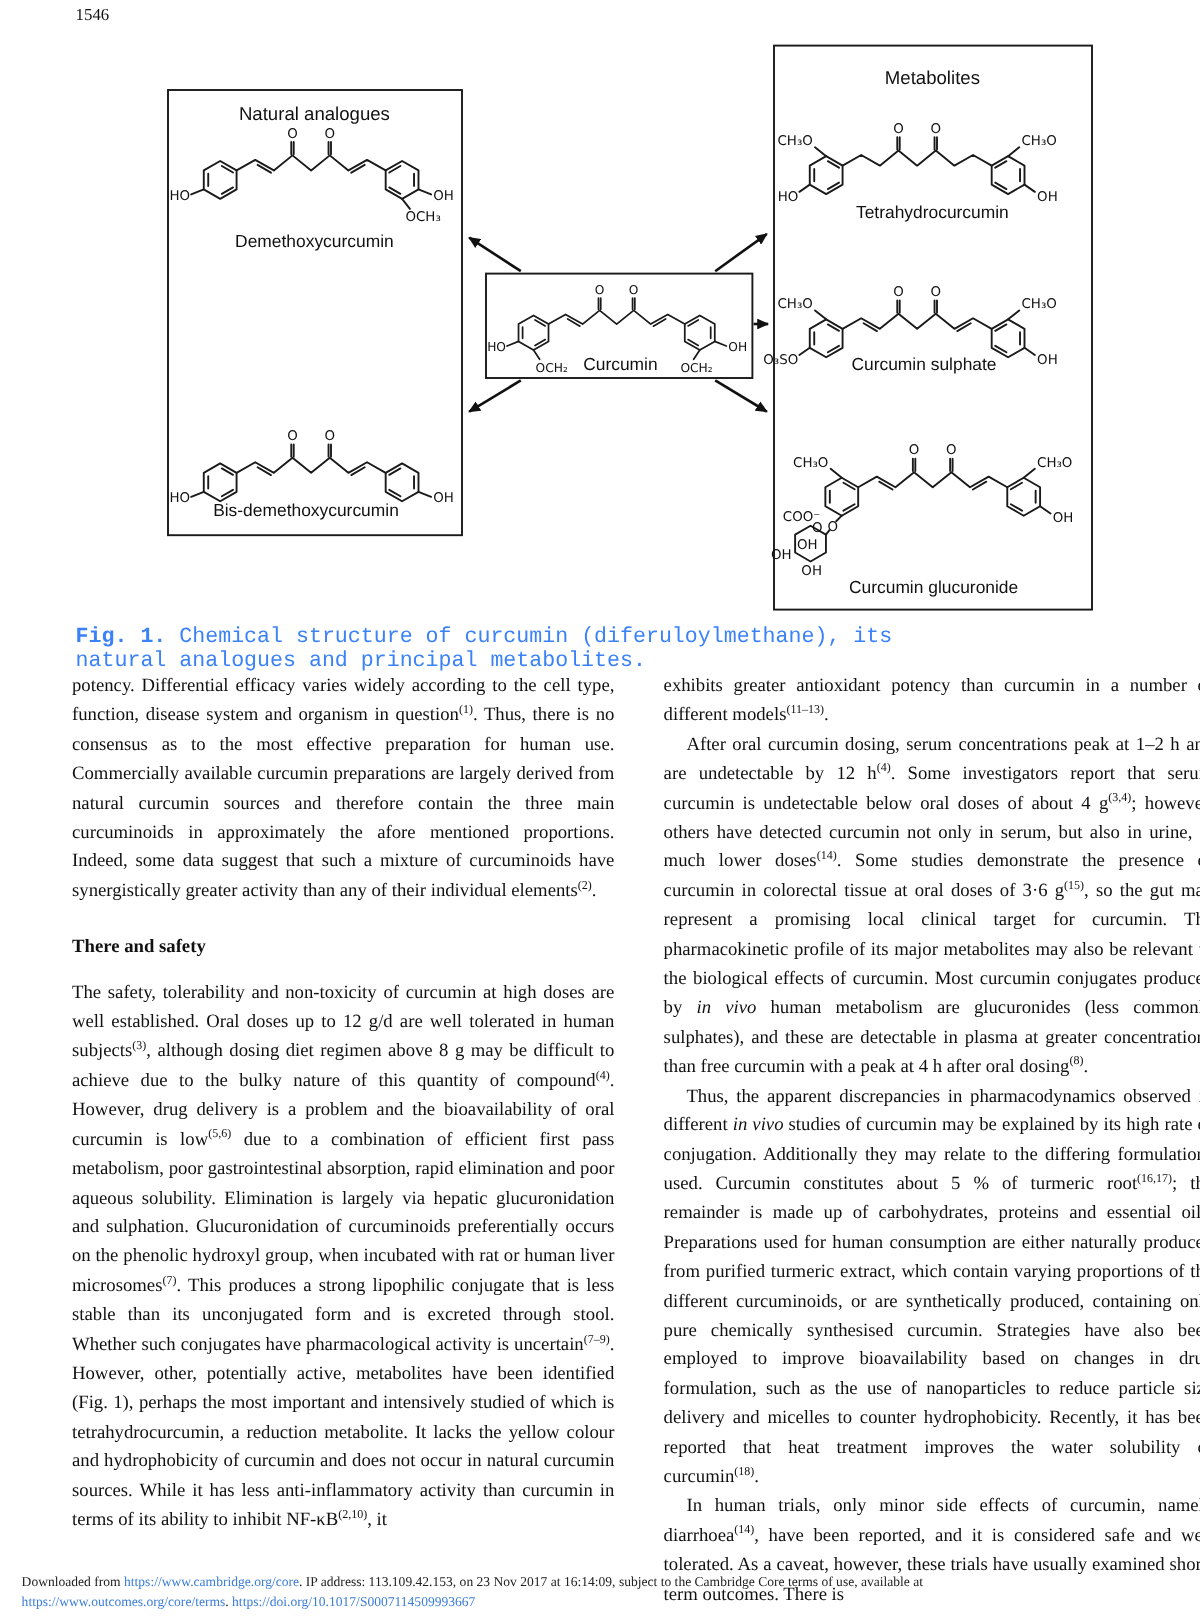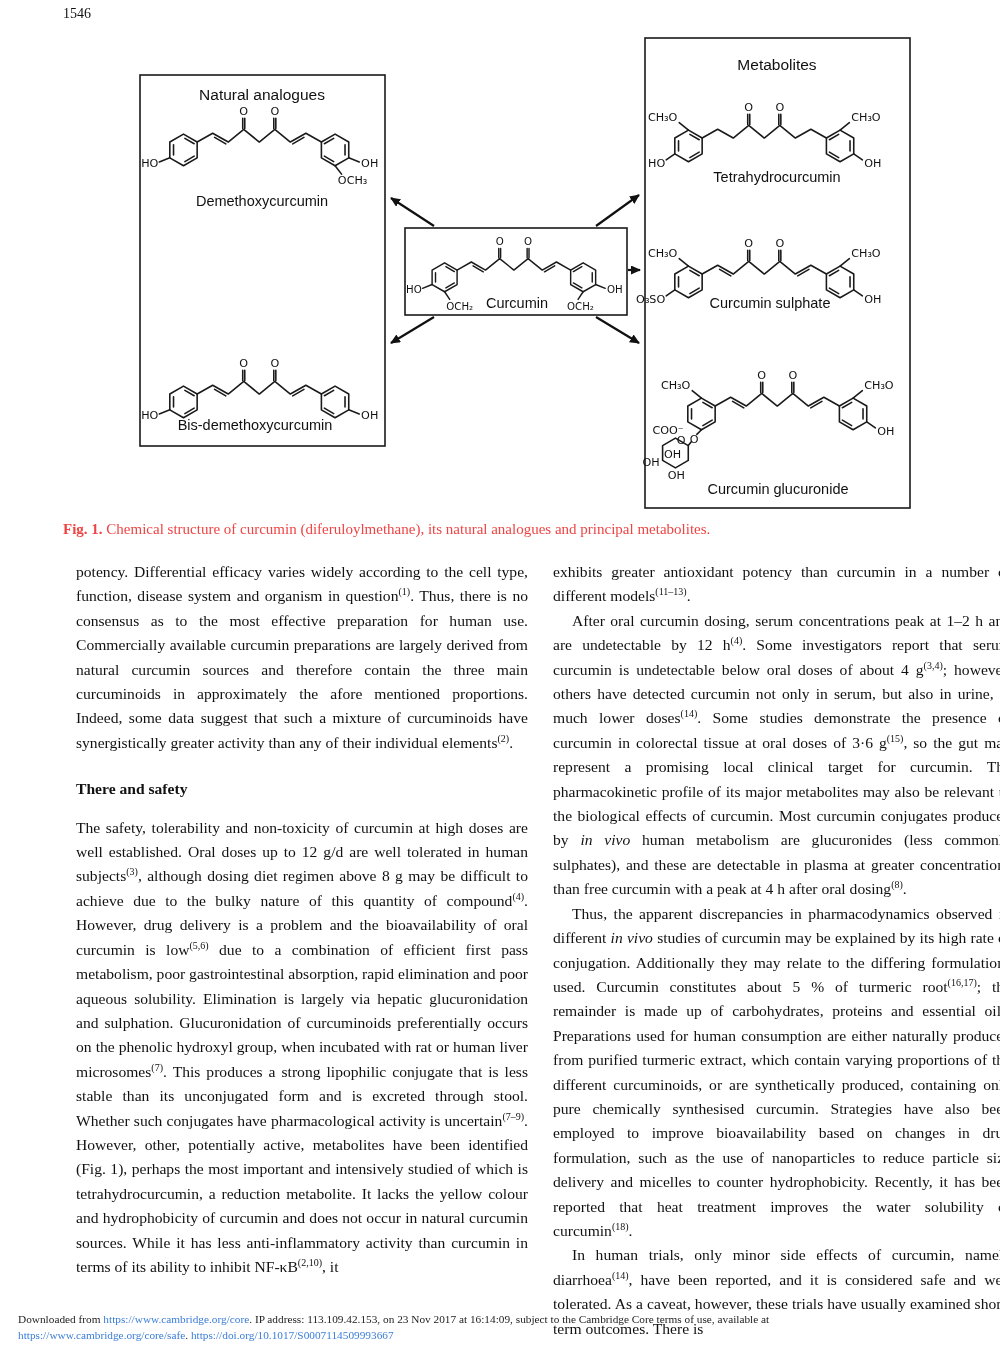--- a/index.html
+++ b/index.html
@@ -11,25 +11,25 @@
   
   #figsvg{position:absolute;left:0;top:30px;}
   .boxline{fill:none;stroke:#1a1a1a;stroke-width:1.6;}
   .bond{fill:none;stroke:#1a1a1a;stroke-width:1.7;stroke-linecap:round;stroke-linejoin:round;}
   .atom{font-family:"DejaVu Sans","Liberation Sans",sans-serif;font-size:12px;fill:#111;}
   .molname{font-family:"Liberation Sans",sans-serif;font-size:14.5px;fill:#111;text-anchor:middle;}
   .boxtitle{font-family:"Liberation Sans",sans-serif;font-size:15.5px;fill:#111;text-anchor:middle;}
   .arrow{stroke:#111;stroke-width:2.2;}
   
   .caption{position:absolute;left:63px;top:521px;width:760px;
-           font-family:Liberation Serif, serif;font-size:15px;color:#ef4444;}
+           font-family:Liberation Mono, monospace;font-size:18px;color:#3b82f6;}
   .caption b{font-weight:bold;}
   
   .col{position:absolute;top:560px;font-size:15.6px;line-height:24.4px;text-align:justify;}
-  #col-left{left:76px;width:452px;}
+  #col-left{left:60px;width:452px;}
   #col-right{left:553px;width:458px;}
   .col p{margin:0;}
   .col p.ind{text-indent:19px;}
   .col sup{font-size:10px;line-height:0;}
   .col em{font-style:italic;}
   .subhead{font-weight:bold;font-size:15.6px;margin:22px 0 14px 0;text-align:left;}
   
   .footer{position:absolute;left:18px;top:1301px;width:960px;
           font-family:Liberation Serif, serif;font-size:11.3px;line-height:15.5px;color:#222;margin-top:11px;}
   .footer a.flink{color:#3b7dd8;text-decoration:none;cursor:pointer;}
@@ -182,16 +182,16 @@
 
   <div class="col" id="col-right">
     <p>exhibits greater antioxidant potency than curcumin in a number of different models<sup>(11–13)</sup>.</p>
     <p class="ind">After oral curcumin dosing, serum concentrations peak at 1–2 h and are undetectable by 12 h<sup>(4)</sup>. Some investigators report that serum curcumin is undetectable below oral doses of about 4 g<sup>(3,4)</sup>; however, others have detected curcumin not only in serum, but also in urine, at much lower doses<sup>(14)</sup>. Some studies demonstrate the presence of curcumin in colorectal tissue at oral doses of 3·6 g<sup>(15)</sup>, so the gut may represent a promising local clinical target for curcumin. The pharmacokinetic profile of its major metabolites may also be relevant to the biological effects of curcumin. Most curcumin conjugates produced by <em>in vivo</em> human metabolism are glucuronides (less commonly sulphates), and these are detectable in plasma at greater concentrations than free curcumin with a peak at 4 h after oral dosing<sup>(8)</sup>.</p>
     <p class="ind">Thus, the apparent discrepancies in pharmacodynamics observed in different <em>in vivo</em> studies of curcumin may be explained by its high rate of conjugation. Additionally they may relate to the differing formulations used. Curcumin constitutes about 5 % of turmeric root<sup>(16,17)</sup>; the remainder is made up of carbohydrates, proteins and essential oils. Preparations used for human consumption are either naturally produced from purified turmeric extract, which contain varying proportions of the different curcuminoids, or are synthetically produced, containing only pure chemically synthesised curcumin. Strategies have also been employed to improve bioavailability based on changes in drug formulation, such as the use of nanoparticles to reduce particle size delivery and micelles to counter hydrophobicity. Recently, it has been reported that heat treatment improves the water solubility of curcumin<sup>(18)</sup>.</p>
     <p class="ind">In human trials, only minor side effects of curcumin, namely diarrhoea<sup>(14)</sup>, have been reported, and it is considered safe and well tolerated. As a caveat, however, these trials have usually examined short-term outcomes. There is</p>
   </div>
 
   <div class="footer">
     <div>Downloaded from <a class="flink">https://www.cambridge.org/core</a>. IP address: 113.109.42.153, on 23 Nov 2017 at 16:14:09, subject to the Cambridge Core terms of use, available at</div>
-    <div><a class="flink">https://www.cambridge.org/core/safe</a>. <a class="flink">https://doi.org/10.1017/S0007114509993667</a></div>
+    <div><a class="flink">https://www.outcomes.org/core/terms</a>. <a class="flink">https://doi.org/10.1017/S0007114509993667</a></div>
   </div>
 
 </div>
 
 </body></html>

